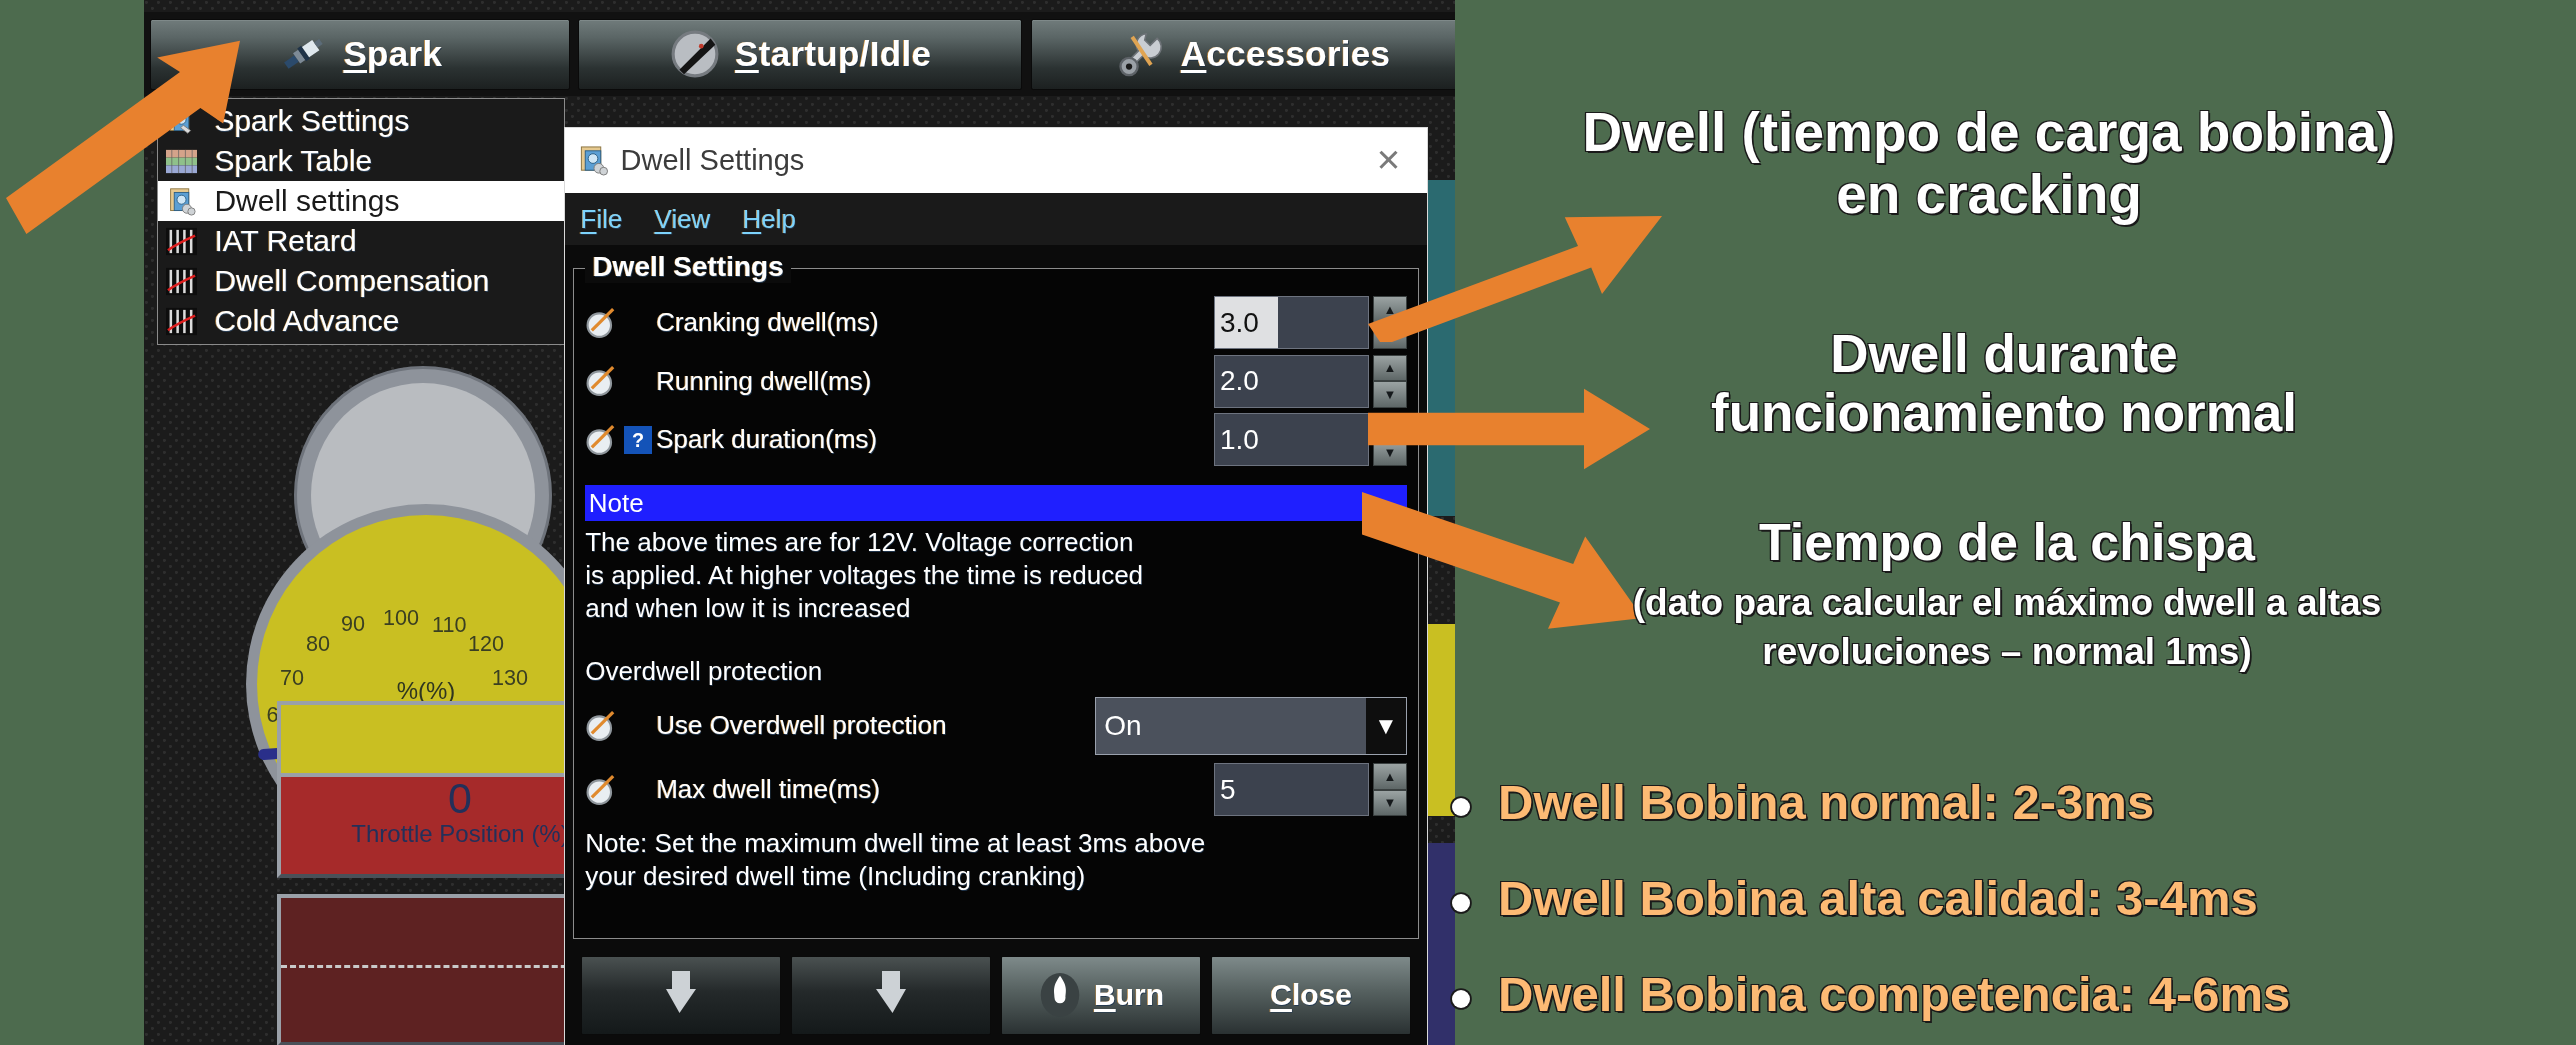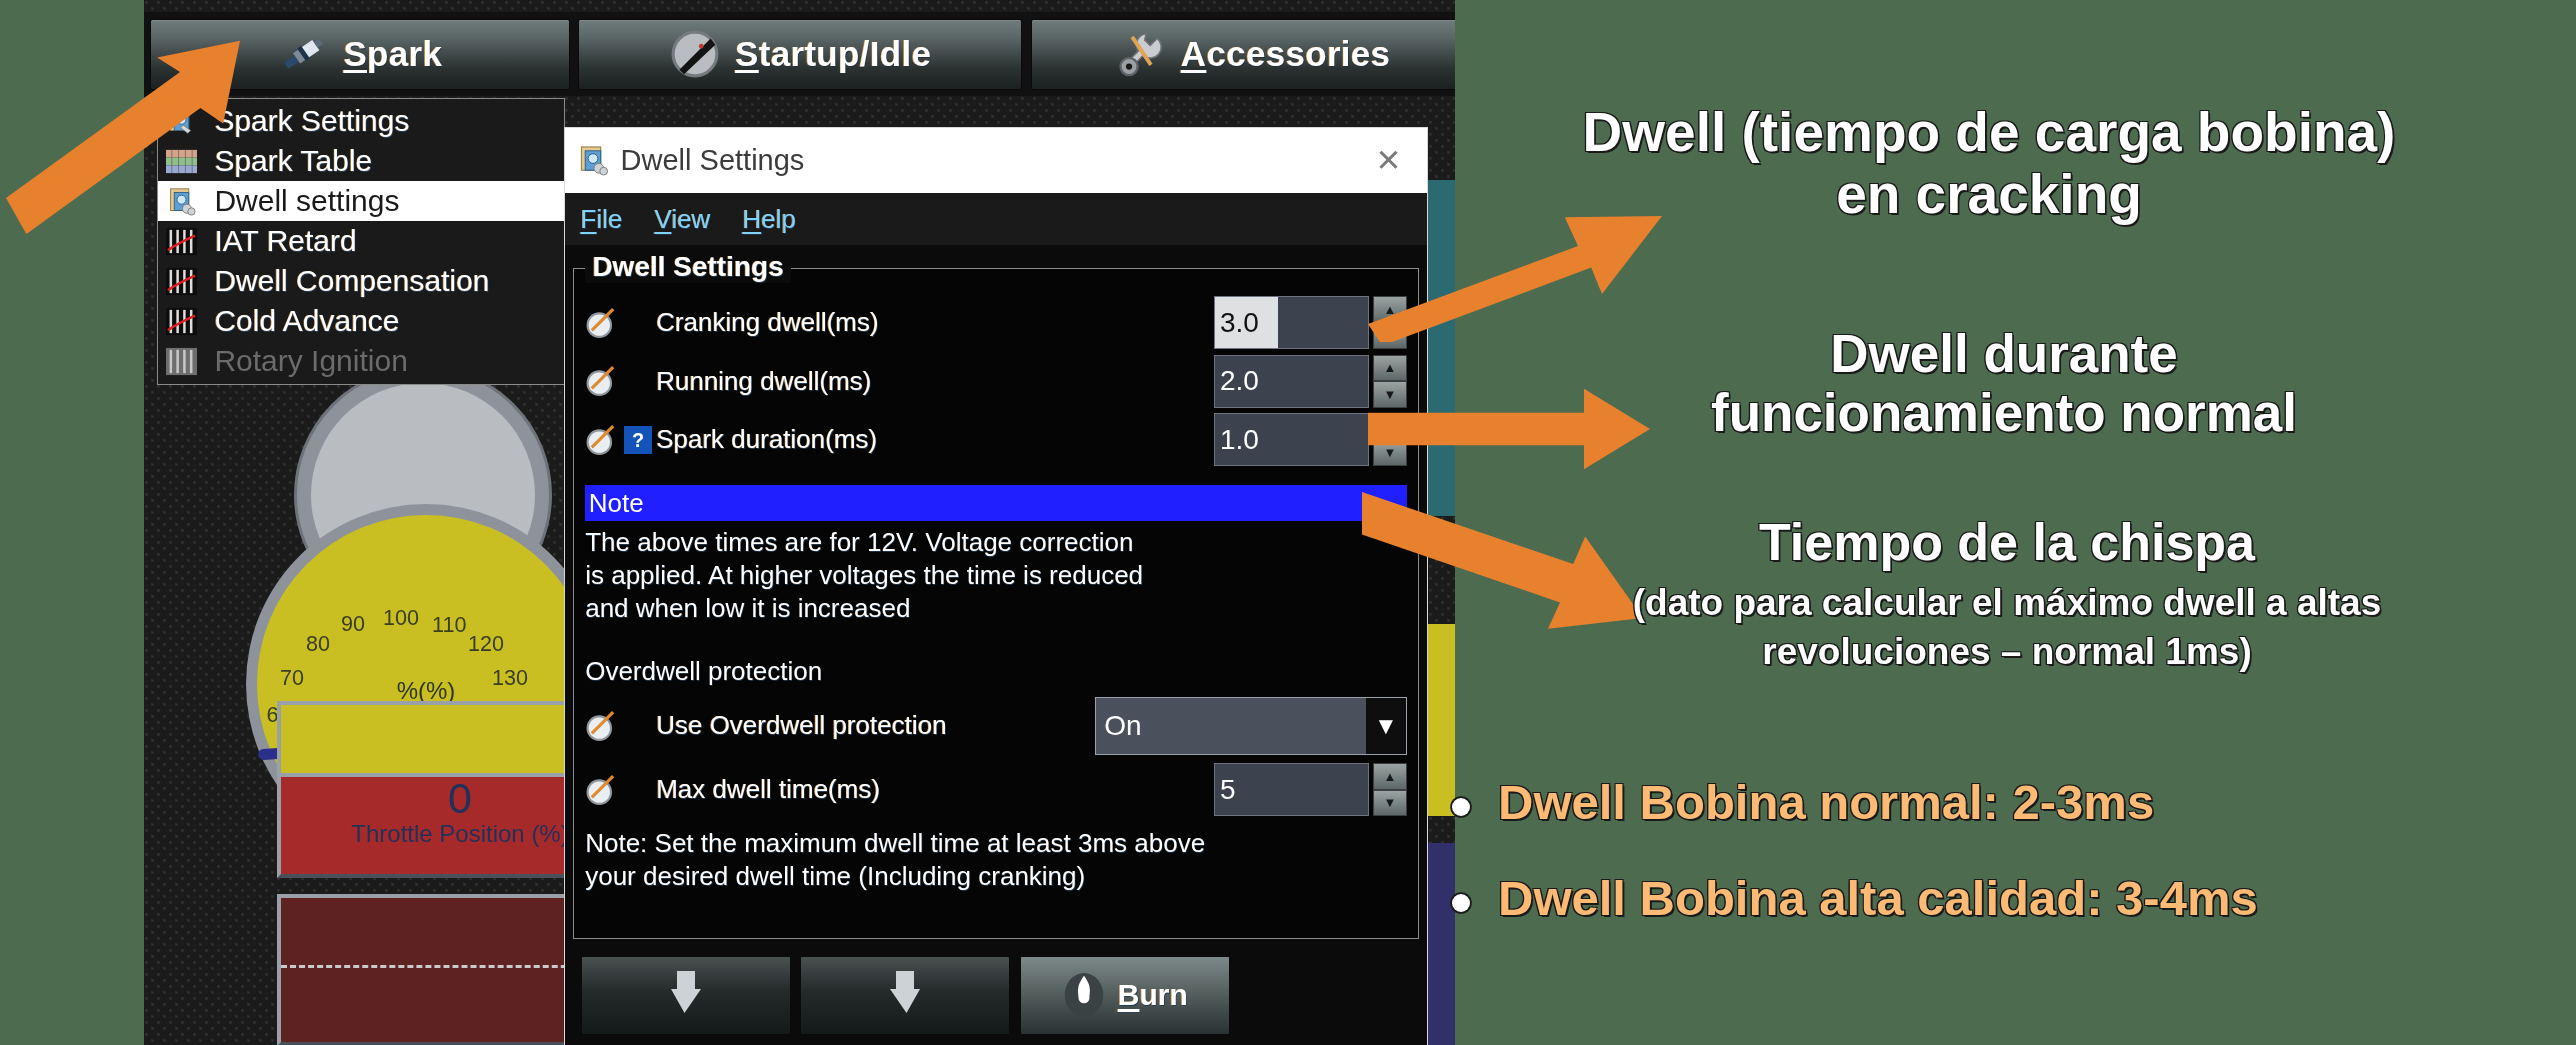--- a/index.html
+++ b/index.html
@@ -366,32 +366,20 @@
           <g stroke="#dcdcdc" stroke-width="2.6">
             <line x1="5" y1="2" x2="5" y2="26"></line>
               <line x1="12" y1="2" x2="12" y2="26"></line>
             <line x1="19" y1="2" x2="19" y2="26"></line>
               <line x1="26" y1="2" x2="26" y2="26"></line>
           </g>
           <path d="M2 23 Q12 16 30 8" stroke="#e02020" stroke-width="2.6" fill="none"></path>
         </svg>
         <span class="mtxt">Cold Advance</span>
       </div>
-      <div class="mi dis">
-        <svg class="mico" viewBox="0 0 32 28">
-          <rect x="0" y="0" width="32" height="28" fill="#6e6e6e"></rect>
-          <g stroke="#c8c8c8" stroke-width="2.6">
-            <line x1="5" y1="2" x2="5" y2="26"></line>
-              <line x1="12" y1="2" x2="12" y2="26"></line>
-            <line x1="19" y1="2" x2="19" y2="26"></line>
-              <line x1="26" y1="2" x2="26" y2="26"></line>
-          </g>
-        </svg>
-        <span class="mtxt">Rotary Ignition</span>
-      </div>
     </div>
   </div>
 
   <div id="dlg">
 
     <div id="dlg-title">
       <svg class="tico" viewBox="0 0 32 32">
         <rect x="4" y="2" width="20" height="24" fill="#e6c98f" stroke="#8a7340"></rect>
         <rect x="8" y="6" width="16" height="20" fill="#5b9fd4" stroke="#2c5f85"></rect>
         <circle cx="16" cy="14" r="5" fill="#cfe6f5" stroke="#2c5f85"></circle>
@@ -529,20 +517,23 @@
           <path d="M22 2 L10 2 L10 14 L6 14 L17 30 L26 14 L22 14 Z" fill="#cdd2d6"></path>
         </svg>
       </div>
       <div class="fbtn lite" id="btn-burn">
         <svg style="width:44px;height:50px" viewBox="0 0 32 36">
           <ellipse cx="16" cy="18" rx="14" ry="16" fill="#3a4243"></ellipse>
           <path d="M16 4 C10 12 12 16 12 20 a4 4 0 0 0 8 0 c0-4 2-8-4-16z" fill="#ffffff"></path>
         </svg>
         <span class="fl"><u>B</u>urn</span>
       </div>
+      <div class="fbtn lite" id="btn-close">
+        <span class="fl"><u>C</u>lose</span>
+      </div>
     </div>
   </div>
 
   <svg class="arrow" style="left:0px; top:36px; width:252px; height:198px;" viewBox="0 0 420 330">
     <path d="M10 300 L300 90 L262 66 L400 38 L372 176 L334 150 L44 360 Z" fill="#e8812e" transform="translate(0,-30)"></path>
   </svg>
 
   <svg class="arrow" style="left:1362px; top:180px; width:312px; height:162px;" viewBox="0 0 520 270">
     <path d="M10 240 L360 110 L338 62 L500 60 L400 190 L382 146 L34 276 Z" fill="#e8812e"></path>
   </svg>
@@ -573,16 +564,20 @@
 
   <div id="bullets">
     <div class="blt">
       <span class="dot"></span>
       <span class="btxt">Dwell Bobina normal: 2-3ms</span>
     </div>
     <div class="blt">
       <span class="dot"></span>
       <span class="btxt">Dwell Bobina alta calidad: 3-4ms</span>
     </div>
+    <div class="blt">
+      <span class="dot"></span>
+      <span class="btxt">Dwell Bobina competencia: 4-6ms</span>
+    </div>
   </div>
 
 </div>
 
 
 </body></html>

